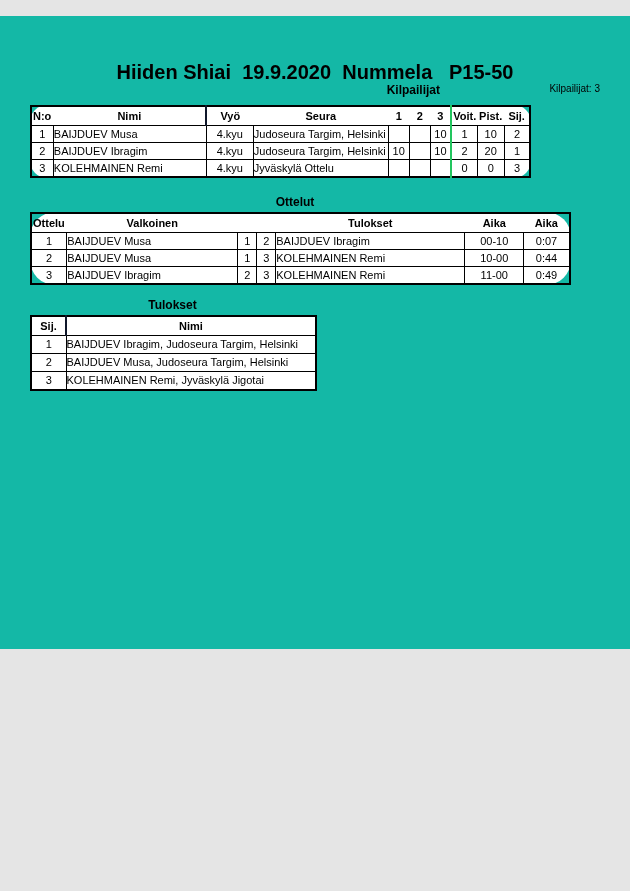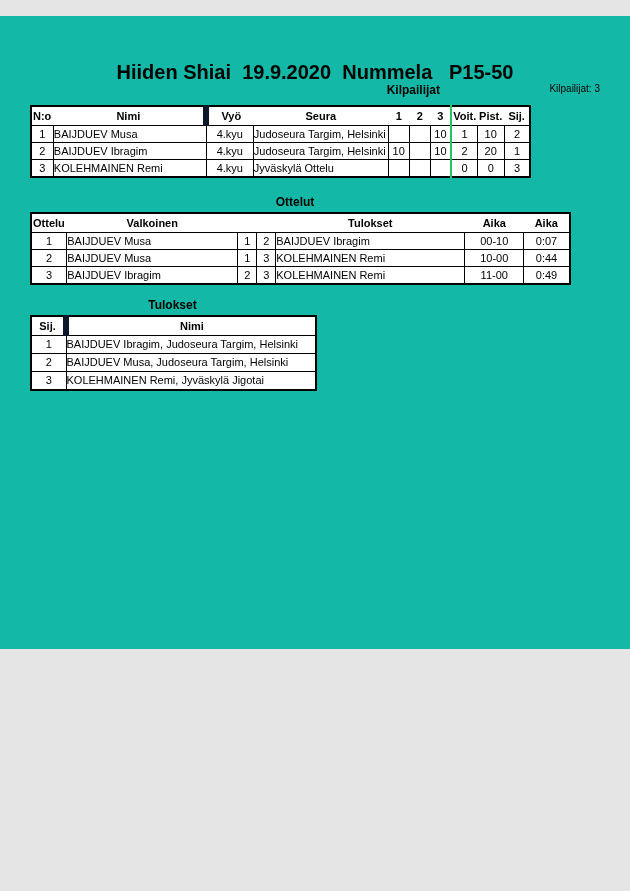--- a/index.html
+++ b/index.html
@@ -21,41 +21,41 @@
   #lbl-ottelut     { top:179px; left:30px; width:530px; }
   #lbl-tulokset    { top:282px; left:30px; width:285px; }
   .count-label {
     position:absolute; top:67px; right:30px;
     font-size:10px; white-space:pre;
   }
   table.tbl {
     position:absolute; border-collapse:collapse; table-layout:fixed;
     border:2px solid #000; background:#fff;
   }
-  #t1 { top:89px;  left:30px; }
-  #t2 { top:196px; left:30px; }
+  #t1 { top:89px;  left:30px;border-radius:17px; }
+  #t2 { top:196px; left:30px;border-radius:25px; }
   #t3 { top:299px; left:30px; }
   .tbl th, .tbl td {
     font-size:11px; padding:0; overflow:visible;
     vertical-align:middle; font-weight:normal;
   }
   .tbl th {
     font-weight:bold; height:18px; line-height:18px;
     border:none; border-bottom:1px solid #000; text-align:center;
     white-space:nowrap;
   }
   .tbl td {
     height:16px; line-height:16px;
     border:1px solid #000; text-align:center; white-space:nowrap;
   }
   #t3 td { height:17px; line-height:17px; }
   .tbl .l  { text-align:left; padding-right:2px; }
   .tbl th.l{ padding-left:1px; }
   .tbl .ovf{ white-space:nowrap; overflow:visible; }
-  .tbl .sep-left   { border-left:6px solid #0f172a; }
+  .tbl .sep-left   { border-left:2px solid #0f172a; }
   .tbl .thick-left { border-left:2px solid #22c55e; }
 </style>
 </head>
 <body>
 
 <div class="page">
 
   <div class="page-title">Hiiden Shiai  19.9.2020  Nummela   P15-50</div>
 
   <div class="section-label" id="lbl-kilpailijat">Kilpailijat</div>

